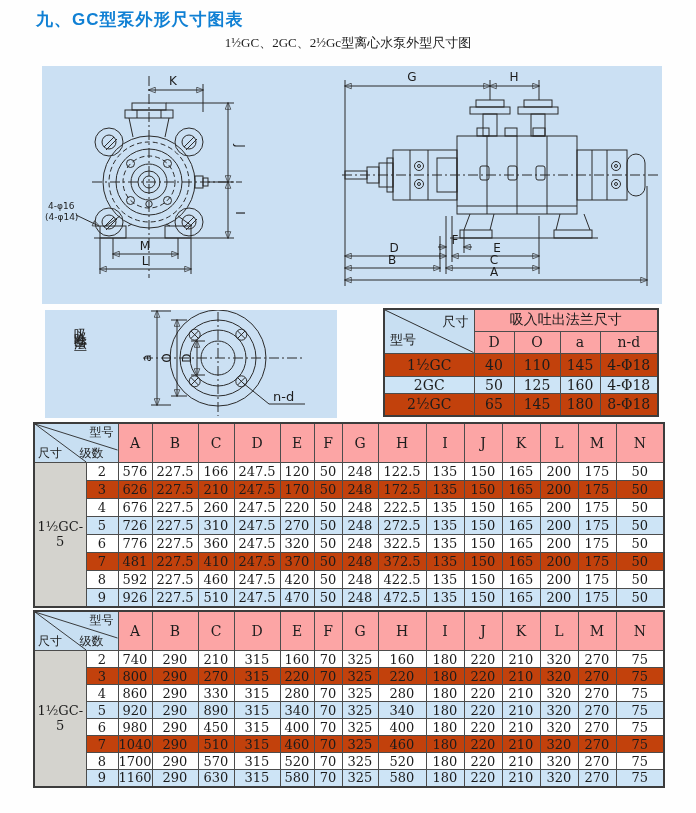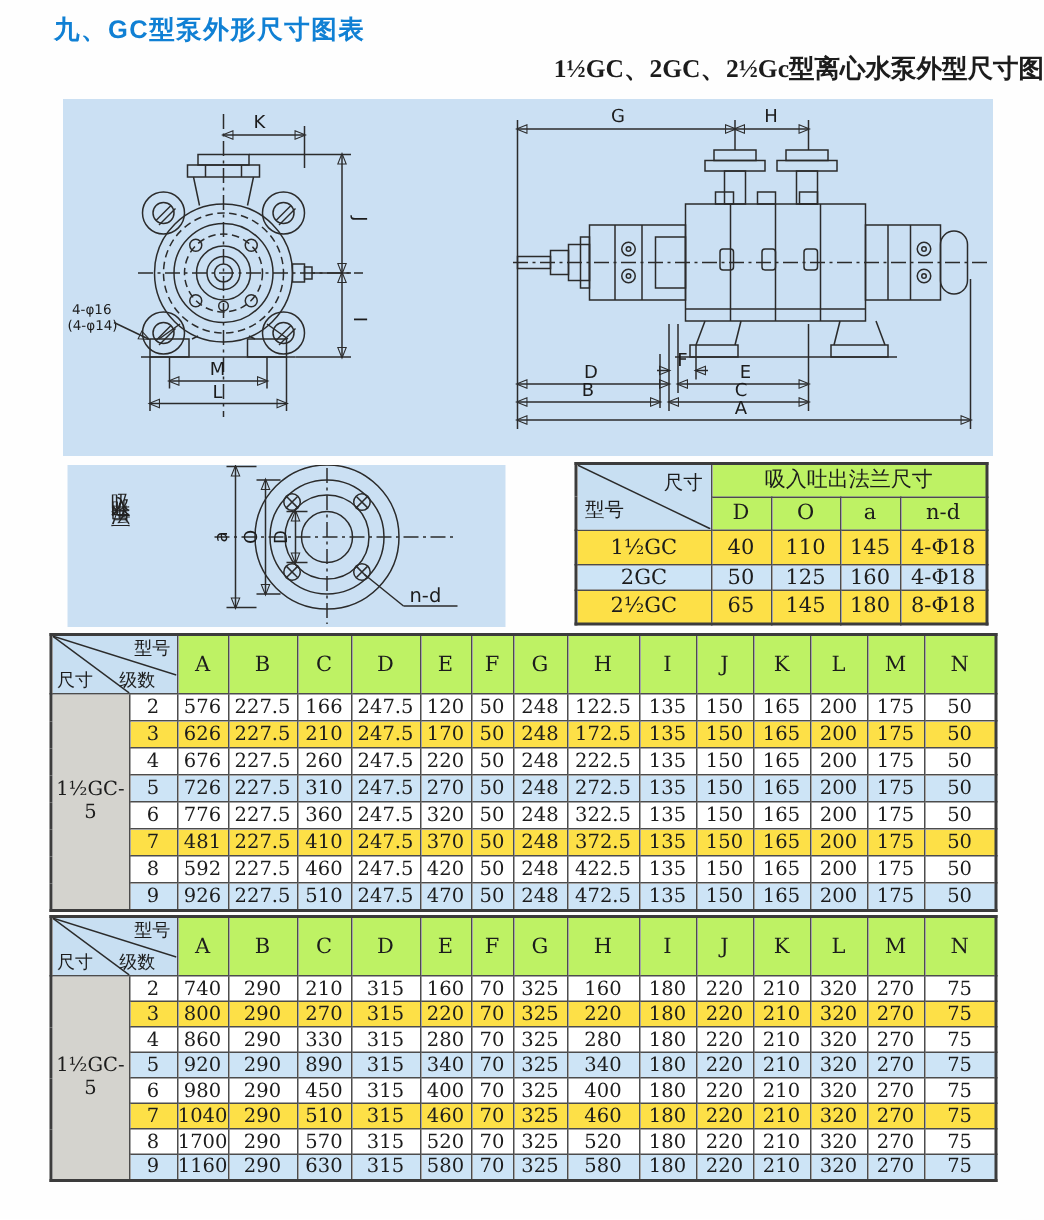--- a/index.html
+++ b/index.html
@@ -1,19 +1,19 @@
 <!DOCTYPE html>
 <html><head>
 <meta charset="utf-8">
 <style>
   html,body{margin:0;padding:0;background:#ffffff;}
   .page{position:relative;width:696px;height:813px;background:#fefefe;overflow:hidden;
         font-family:"Liberation Sans",sans-serif;color:#1c1c1c;}
   .title{position:absolute;left:36px;top:8px;font-size:17px;font-weight:bold;color:#1080d4;letter-spacing:1px;}
-  .subtitle{position:absolute;left:0;top:34px;width:100%;text-align:right;font-size:17px;font-weight:bold;
+  .subtitle{position:absolute;left:0;top:34px;width:100%;text-align:center;font-size:13px;font-weight:normal;
             font-family:"Liberation Serif",serif;}
   .panel{position:absolute;background:#cbe0f3;}
   .draw-panel{left:42px;top:66px;width:620px;height:238px;}
   .flange-panel{left:45px;top:310px;width:292px;height:108px;}
   .vtext{position:absolute;left:26px;top:8px;height:96px;writing-mode:vertical-rl;text-orientation:upright;
          font-size:13px;letter-spacing:2px;font-family:"Liberation Serif",serif;color:#222;}
   svg{display:block;}
   svg line,svg circle,svg rect,svg path,svg polyline{stroke:#2b2b2b;fill:none;stroke-width:1;}
   svg text{fill:#1c1c1c;stroke:none;font-family:"DejaVu Sans",sans-serif;}
   .dimtxt{font-size:12px;}
@@ -21,23 +21,23 @@
   table{border-collapse:collapse;table-layout:fixed;}
   td,th{border:1px solid #4c4c4c;text-align:center;vertical-align:middle;padding:0;
         font-family:"DejaVu Serif",serif;font-weight:normal;overflow:hidden;}
   .flange-table{position:absolute;left:383px;top:308px;width:274px;border:2px solid #3c3c3c;}
   .flange-table td,.flange-table th{font-size:14px;}
   .dim-table{position:absolute;left:33px;width:630px;border:2px solid #3c3c3c;}
   .dim-table td,.dim-table th{font-size:13px;}
   .dim-table thead th{font-size:14px;height:38px;}
   .dim-table tbody tr{height:18px;}
   #dim-table-2 tbody tr{height:17px;}
-  .hdr{background:#bef264;}
+  .hdr{background:#fca5a5;}
   .sh-white{background:#ffffff;}
-  .sh-gray{background:#fde047;}
+  .sh-gray{background:#c2410c;}
   .sh-blue{background:#cde4f6;}
   .model-cell{background:#d4d3ce;font-size:13px;margin-top:39px;}
   .corner{position:relative;background:#c8dff2;}
   .corner svg.diag{position:absolute;left:0;top:0;width:100%;height:100%;}
   .corner span{position:absolute;font-size:12px;line-height:12px;}
   .c-top{right:4px;top:2px;}
   .c-mid{right:14px;bottom:3px;}
   .c-bot{left:3px;bottom:3px;}
   .fcorner{position:relative;background:#c8dff2;}
   .fcorner svg.diag{position:absolute;left:0;top:0;width:100%;height:100%;}

